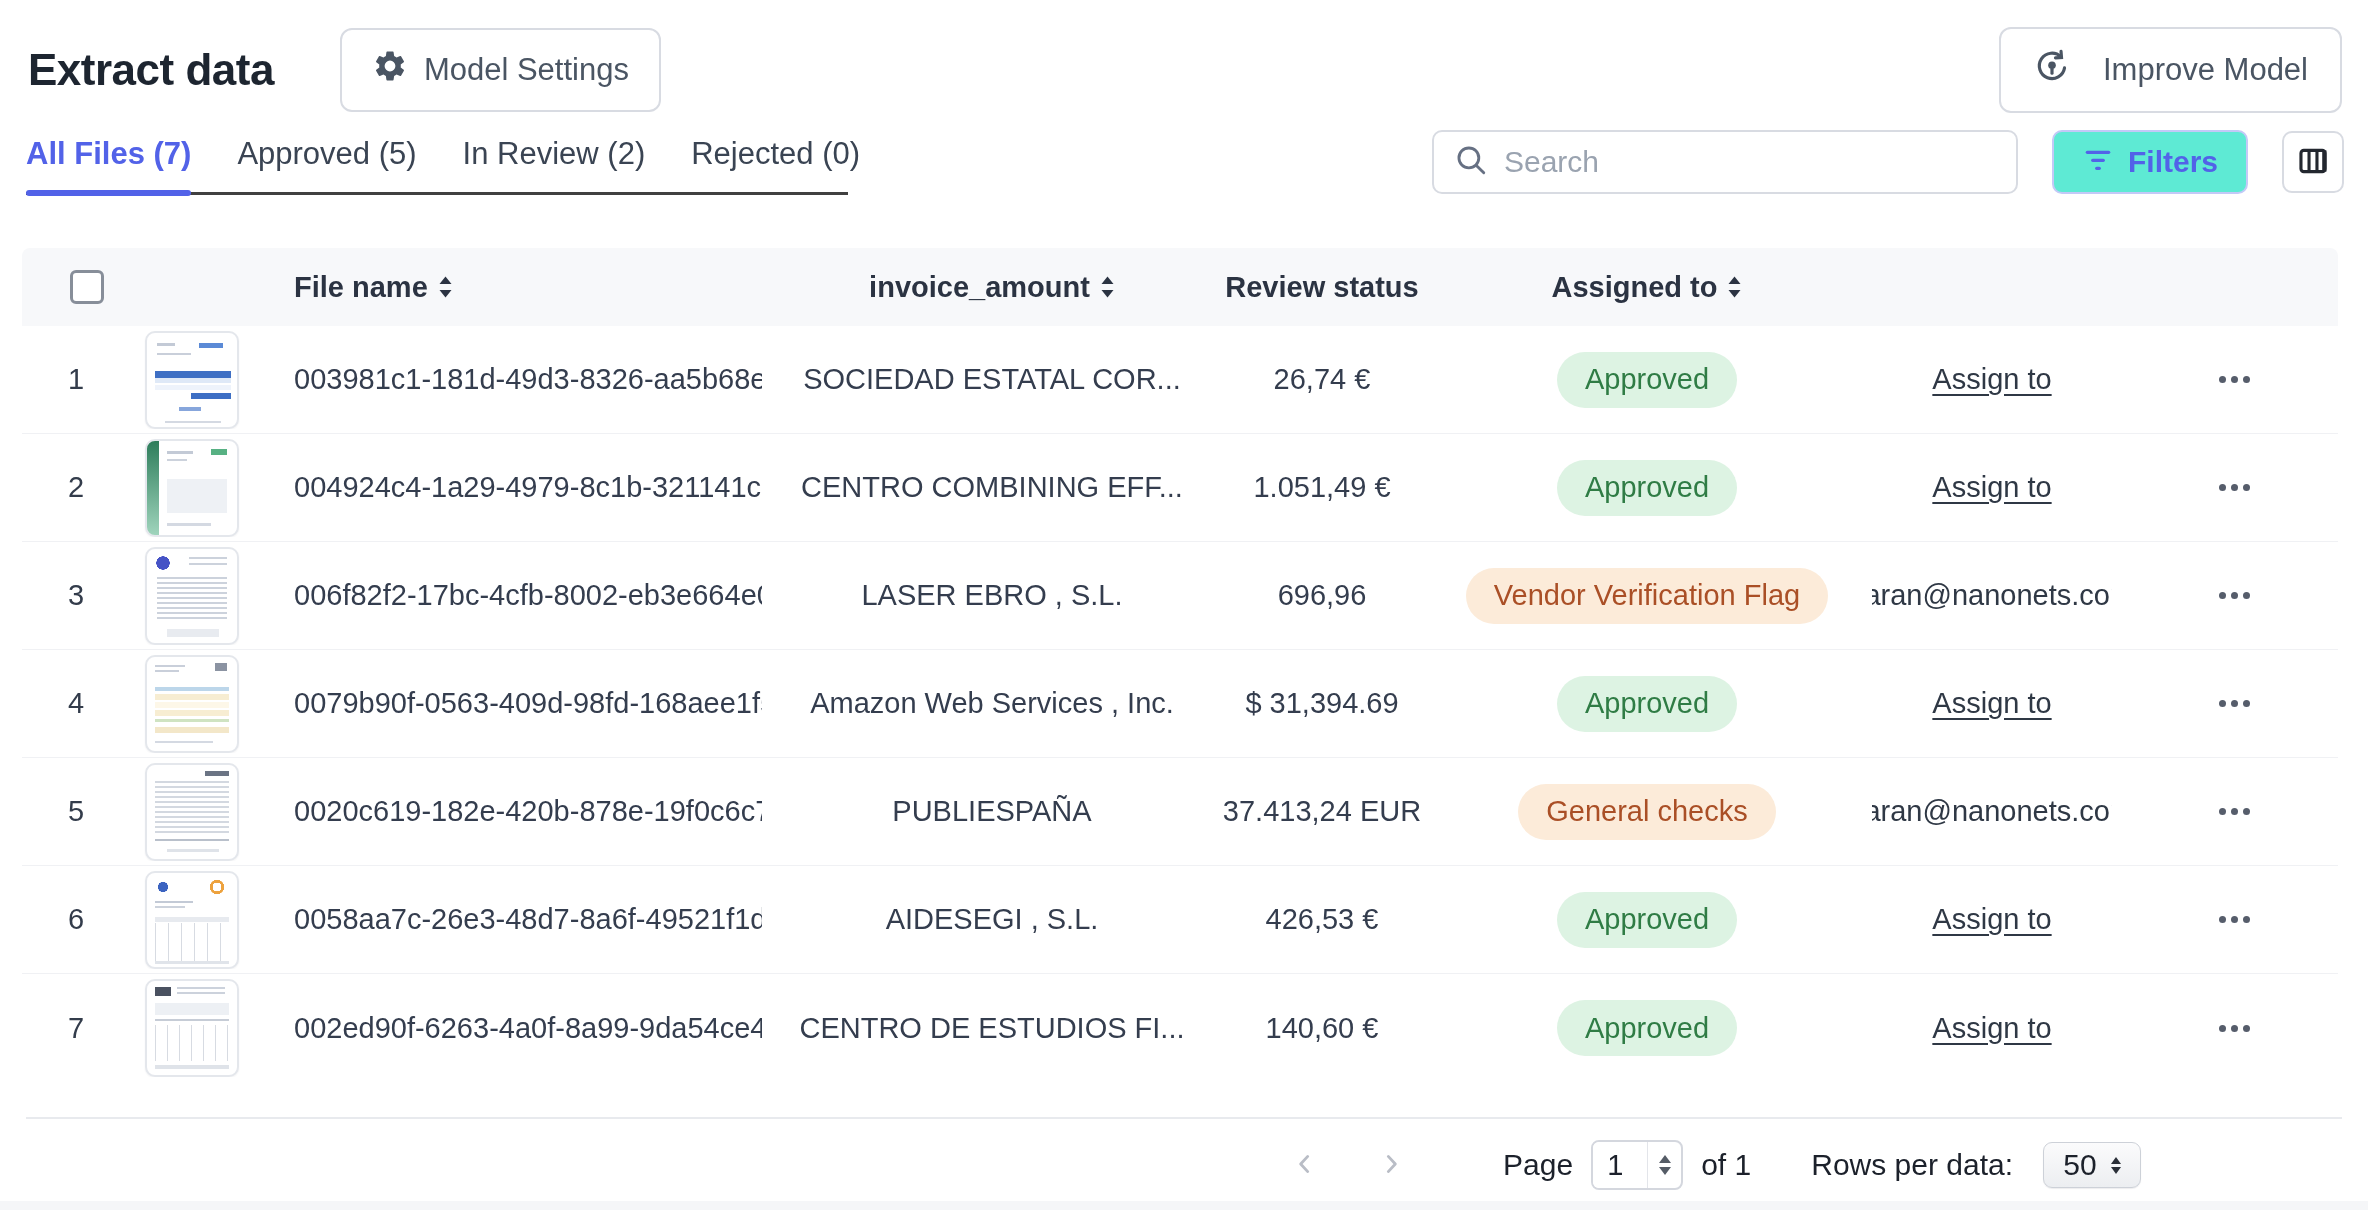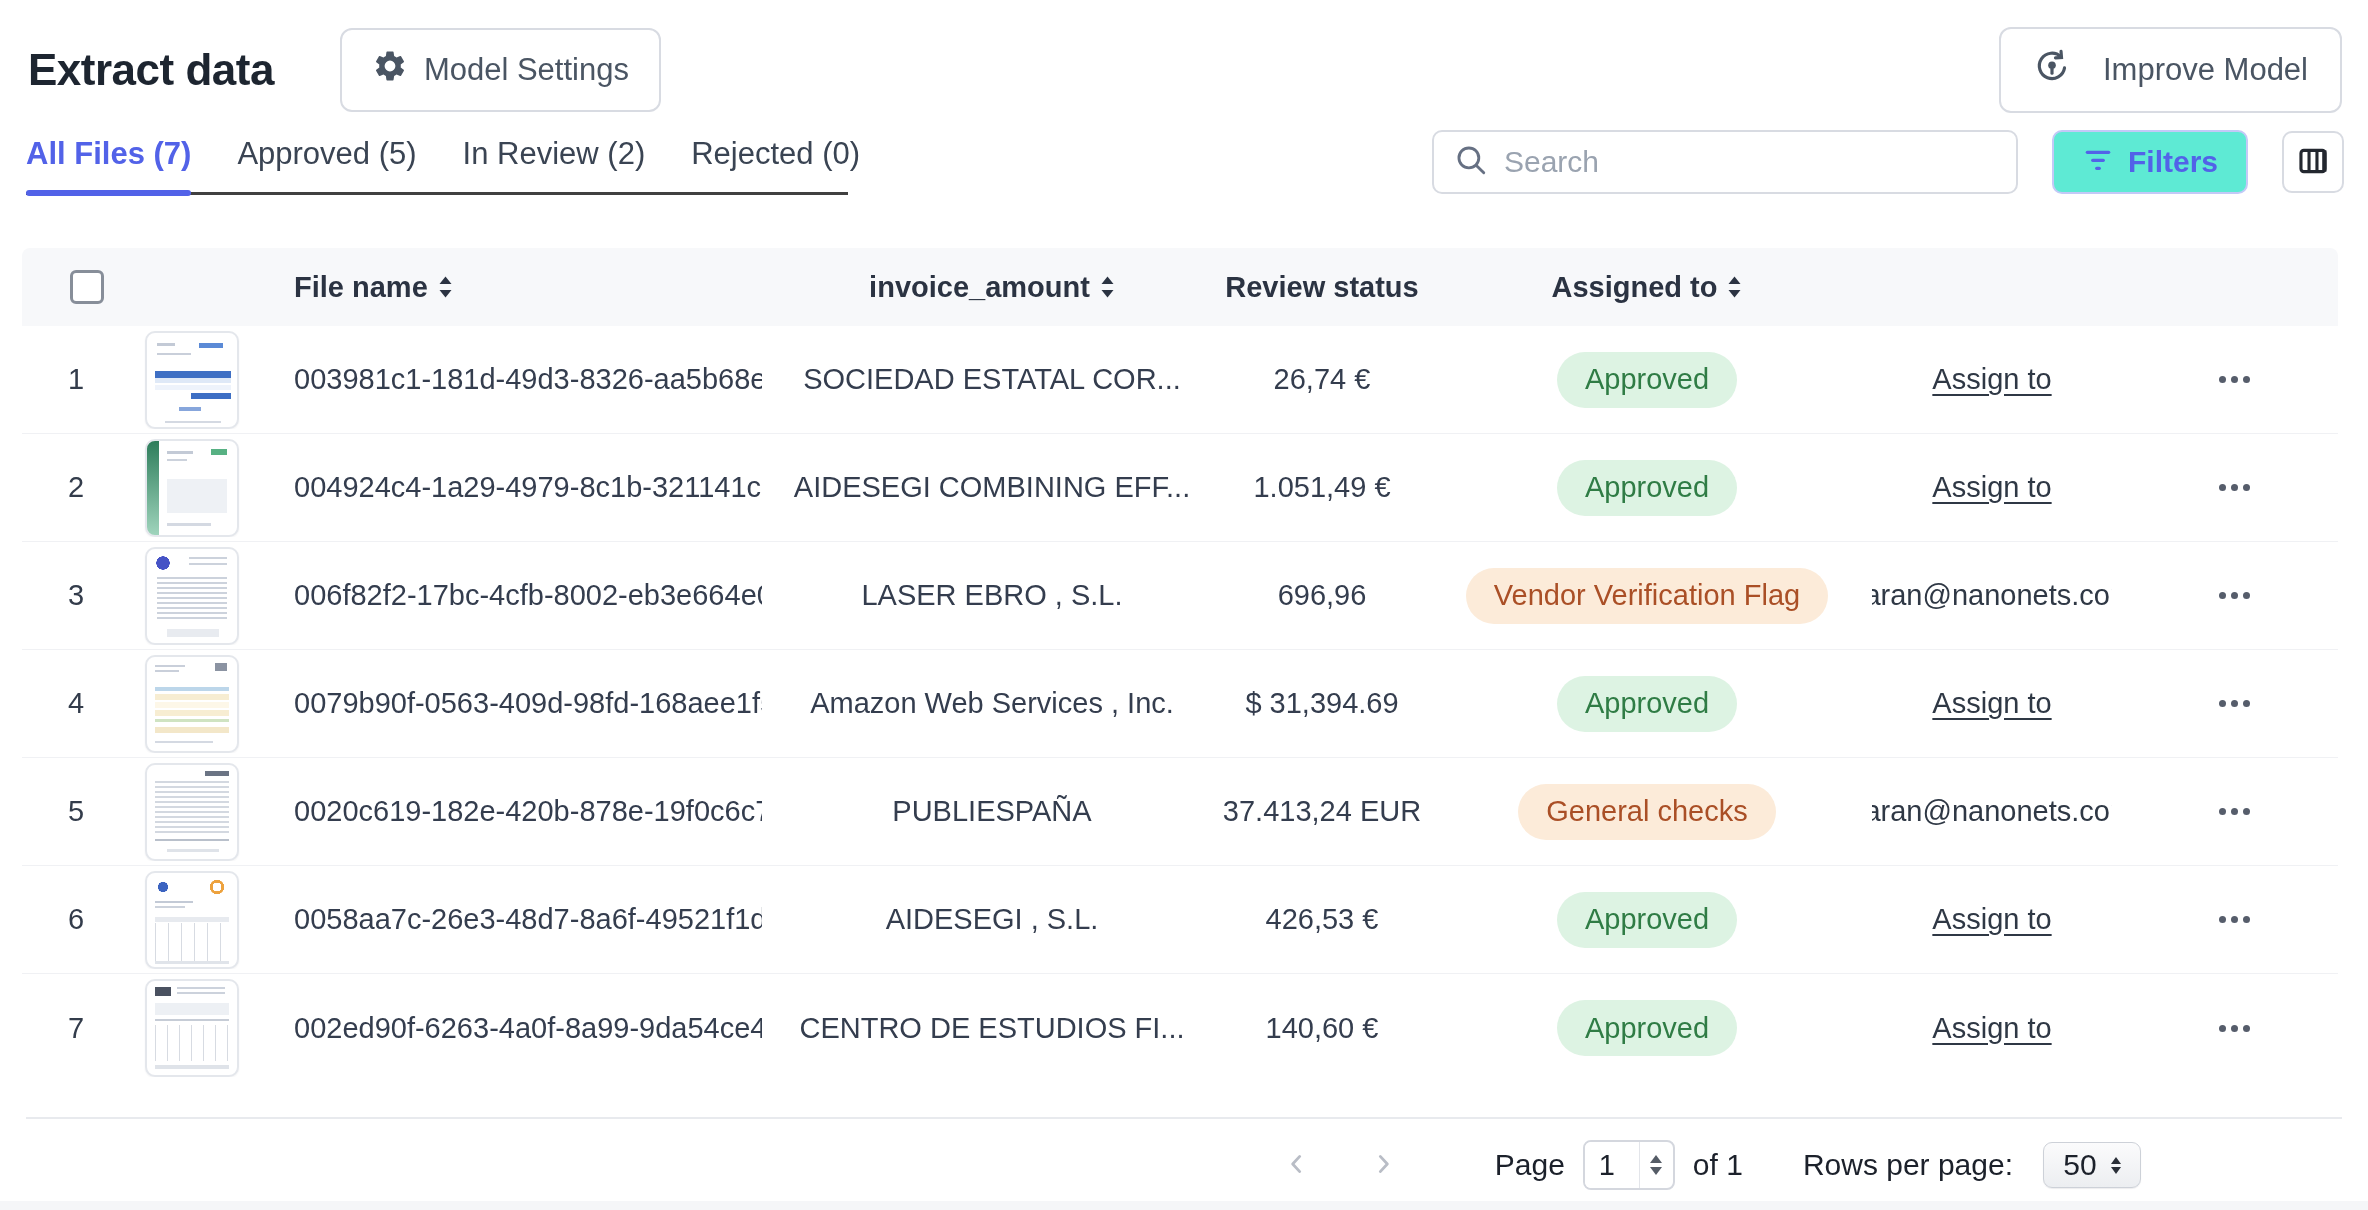--- a/index.html
+++ b/index.html
@@ -293,21 +293,21 @@
           </span>
         </div>
     </div>
 
     <div class="tr row">
       <div class="cell num">2</div>
       <div class="cell">
           <span class="thumb v2"></span>
         </div>
       <div class="cell left">004924c4-1a29-4979-8c1b-321141ca4...</div>
-      <div class="cell">AIDESEGI COMBINING EFF...</div>
+      <div class="cell">CENTRO COMBINING EFF...</div>
       <div class="cell">1.051,49 €</div>
       <div class="cell">
           <span class="badge badge-approved">Approved</span>
         </div>
       <div class="cell">
           <a class="assign-link">Assign to</a>
         </div>
       <div class="cell kebab-cell">
           <span class="kebab">
             <i></i>
@@ -447,21 +447,21 @@
     </button>
     <span class="page-label">Page</span>
     <span class="page-input-wrap">
       <input type="text" value="1" style="">
       <span class="stepper">
           <i class="up"></i>
           <i class="down"></i>
         </span>
     </span>
     <span class="of-label">of 1</span>
-    <span class="rpp-label">Rows per page:</span>
+    <span class="rpp-label">Rows per data:</span>
     <span class="rows-select">
       <span>50</span>
       <span class="arrows">
           <i class="up"></i>
           <i class="down"></i>
         </span>
     </span>
   </div>
 
   <div class="bottom-strip"></div>

